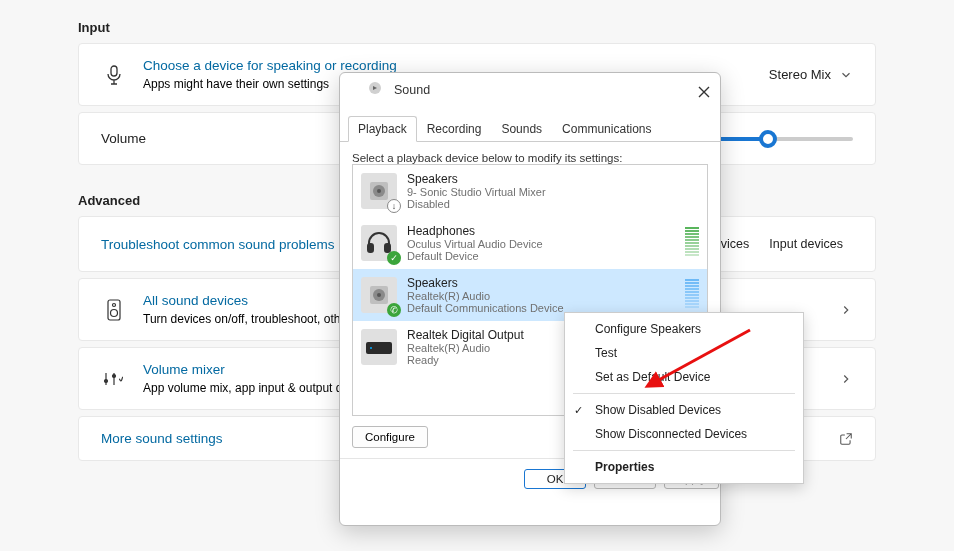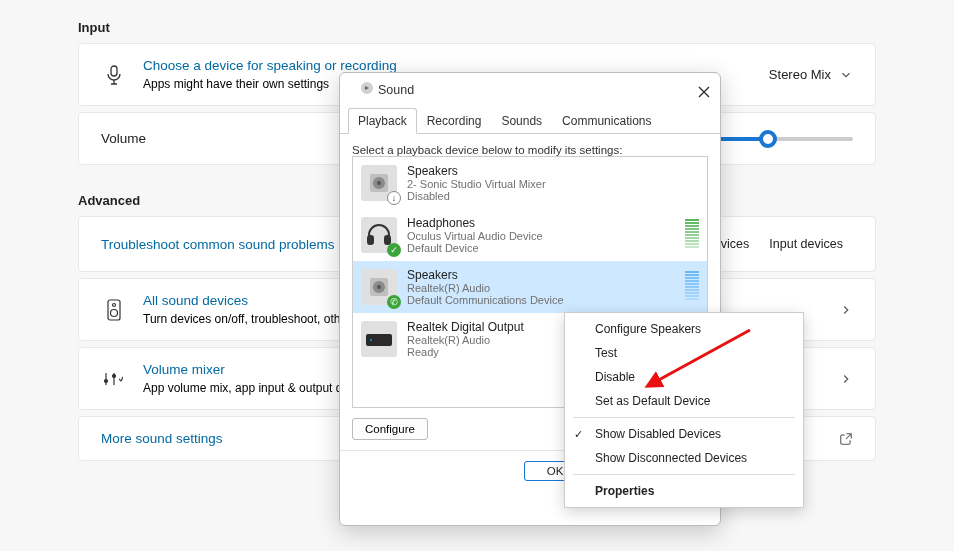--- a/index.html
+++ b/index.html
@@ -20,24 +20,24 @@
     .vol-card { background:#fff; border:1px solid #e8e8e8; border-radius:4px; padding:18px 22px; margin-bottom:28px; display:flex; align-items:center; }
     .vol-card .t1 { font-size:13.5px; color:#222; }
     .slider { flex:1; margin-left:320px; height:4px; background:#ccc; border-radius:2px; position:relative; }
     .slider .fill { position:absolute; left:0; top:0; height:100%; background:#1976d2; border-radius:2px; }
     .slider .thumb { position:absolute; top:50%; width:18px; height:18px; background:#fff; border:4px solid #1976d2; border-radius:50%; transform:translate(-50%,-50%); }
     
     .sel { display:flex; align-items:center; gap:8px; font-size:13px; color:#222; }
     
     
     .dialog { position:absolute; left:339px; top:72px; width:382px; height:454px; background:#fff; border:1px solid #bbb; border-radius:6px; box-shadow:0 6px 24px rgba(0,0,0,.2); }
-    .dlg-title { display:flex; align-items:center; gap:4px; padding:8px 10px 4px 20px; }
+    .dlg-title { display:flex; align-items:center; gap:12px; padding:8px 10px 4px 28px; }
     .dlg-title span.t { font-size:12.5px; color:#333; }
     .dlg-close { margin-left:auto; width:12px; height:12px; }
-    .tabs { display:flex; padding:0 8px; border-bottom:1px solid #ccc; margin-top:4px; }
+    .tabs { display:flex; padding:0 8px; border-bottom:1px solid #ccc; margin-top:12px; }
     .tab { font-size:12px; padding:5px 9px; color:#333; border:1px solid transparent; position:relative; top:1px; }
     .tab.active { border:1px solid #ccc; border-bottom:1px solid #fff; background:#fff; border-radius:3px 3px 0 0; }
     .dlg-body { padding:10px 12px 0 12px; }
     .dlg-body .hint { font-size:11.5px; color:#333; margin-bottom:0; }
     .devlist { border:1px solid #ccc; height:252px; overflow:hidden; }
     .devrow { display:flex; align-items:center; padding:7px 8px; gap:10px; position:relative; }
     .devrow.sel { background:#cde8ff; }
     .dicon { width:36px; height:36px; background:#e0e0e0; border-radius:3px; display:flex; align-items:center; justify-content:center; font-size:16px; color:#555; position:relative; }
     .dicon .badge { position:absolute; right:-4px; bottom:-4px; width:14px; height:14px; border-radius:50%; display:flex; align-items:center; justify-content:center; font-size:9px; color:#fff; }
     .dtext .d1 { font-size:12px; color:#222; }
@@ -183,21 +183,21 @@
           <div class="dicon">
             <svg width="24" height="24" viewBox="0 0 24 24">
               <rect x="3" y="3" width="18" height="18" rx="2" fill="#bfbfbf"></rect>
               <circle cx="12" cy="12" r="6" fill="#8a8a8a"></circle>
               <circle cx="12" cy="12" r="2" fill="#555"></circle>
             </svg>
             <div class="badge" style="background:#fff;border:1px solid #888;color:#333">↓</div>
           </div>
     <div class="dtext">
             <div class="d1">Speakers</div>
-    <div class="d2">2- Sonic Studio Virtual Mixer</div>
+    <div class="d2">9- Sonic Studio Virtual Mixer</div>
     <div class="d3">Disabled</div>
           </div>
         </div>
         <div class="devrow">
           <div class="dicon">
             <svg width="26" height="24" viewBox="0 0 26 24" fill="none" stroke="#333" stroke-width="2">
               <path d="M3 14v-2a10 10 0 0 1 20 0v2"></path>
               <rect x="2" y="13" width="5" height="8" rx="2" fill="#333"></rect>
               <rect x="19" y="13" width="5" height="8" rx="2" fill="#333"></rect>
             </svg>
@@ -270,21 +270,20 @@
   <div class="dlg-btns2">
     <button class="btn pri">OK</button>
     <button class="btn">Cancel</button>
     <button class="btn dis">Apply</button>
   </div>
 </div>
 
 <div class="ctx" id="ctx">
     <div class="ctx-item">Configure Speakers</div>
     <div class="ctx-item">Test</div>
-    <div class="ctx-item">Disable</div>
     <div class="ctx-item">Set as Default Device</div>
     <div class="ctx-sep"></div>
     <div class="ctx-item">Show Disabled Devices<span class="ctx-check">✓</span></div>
     <div class="ctx-item">Show Disconnected Devices</div>
     <div class="ctx-sep"></div>
     <div class="ctx-item bold">Properties</div>
   </div>
 
 <svg class="arrow" viewBox="0 0 120 70">
   <defs>

